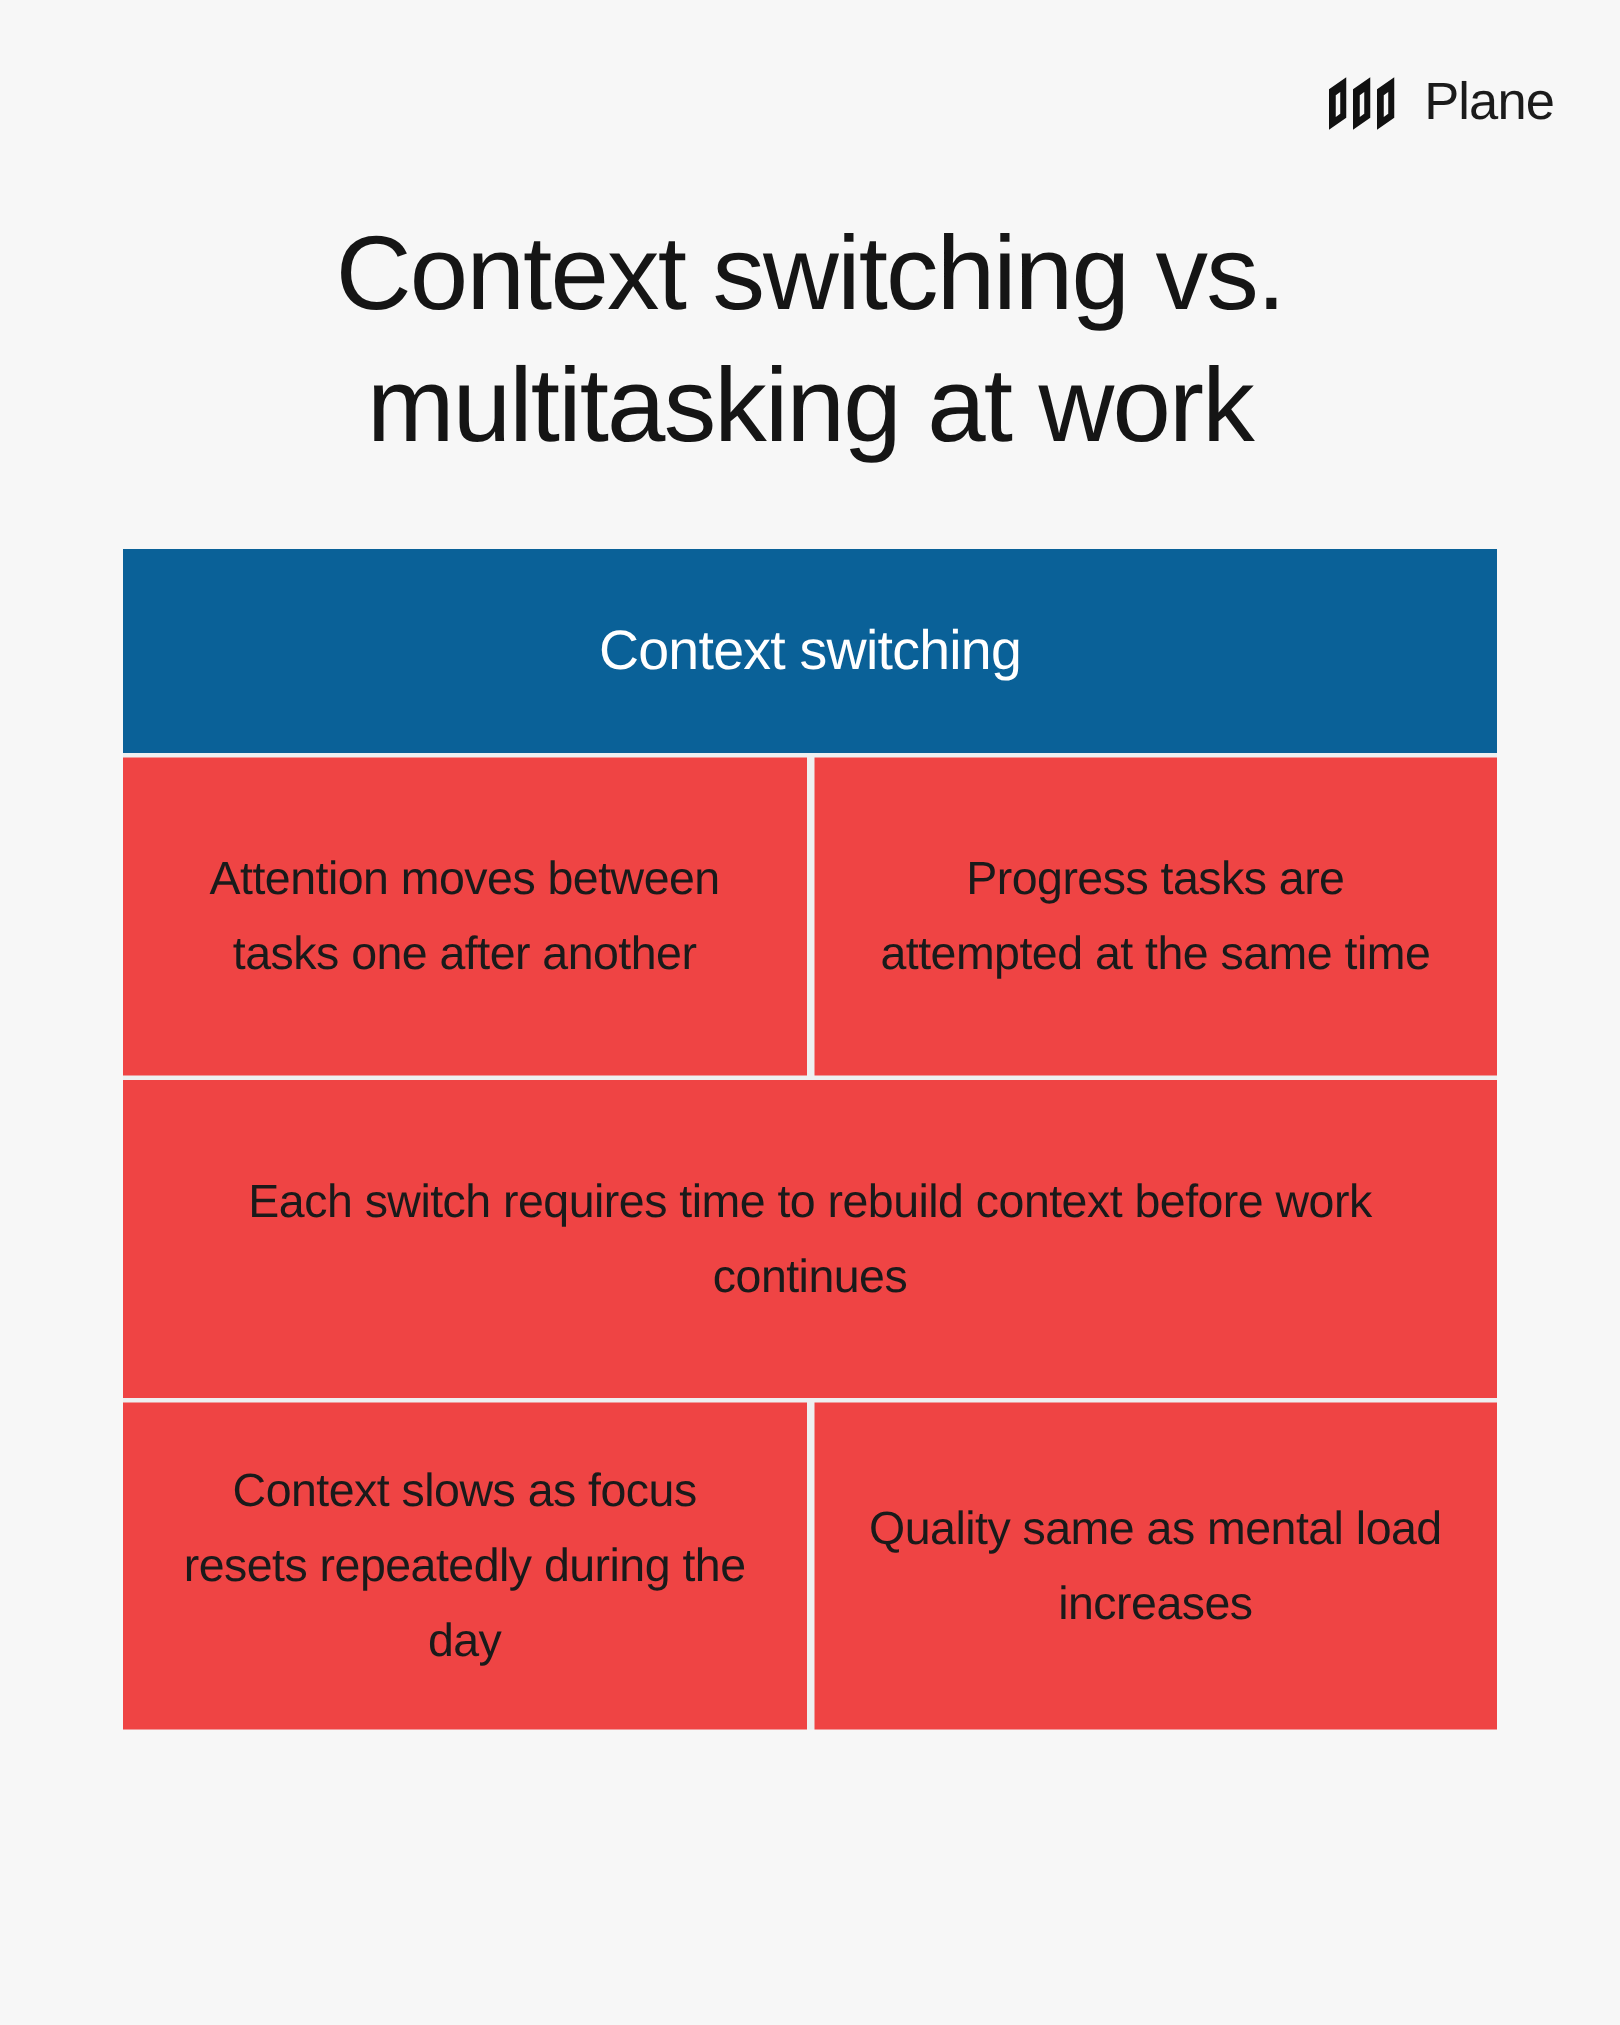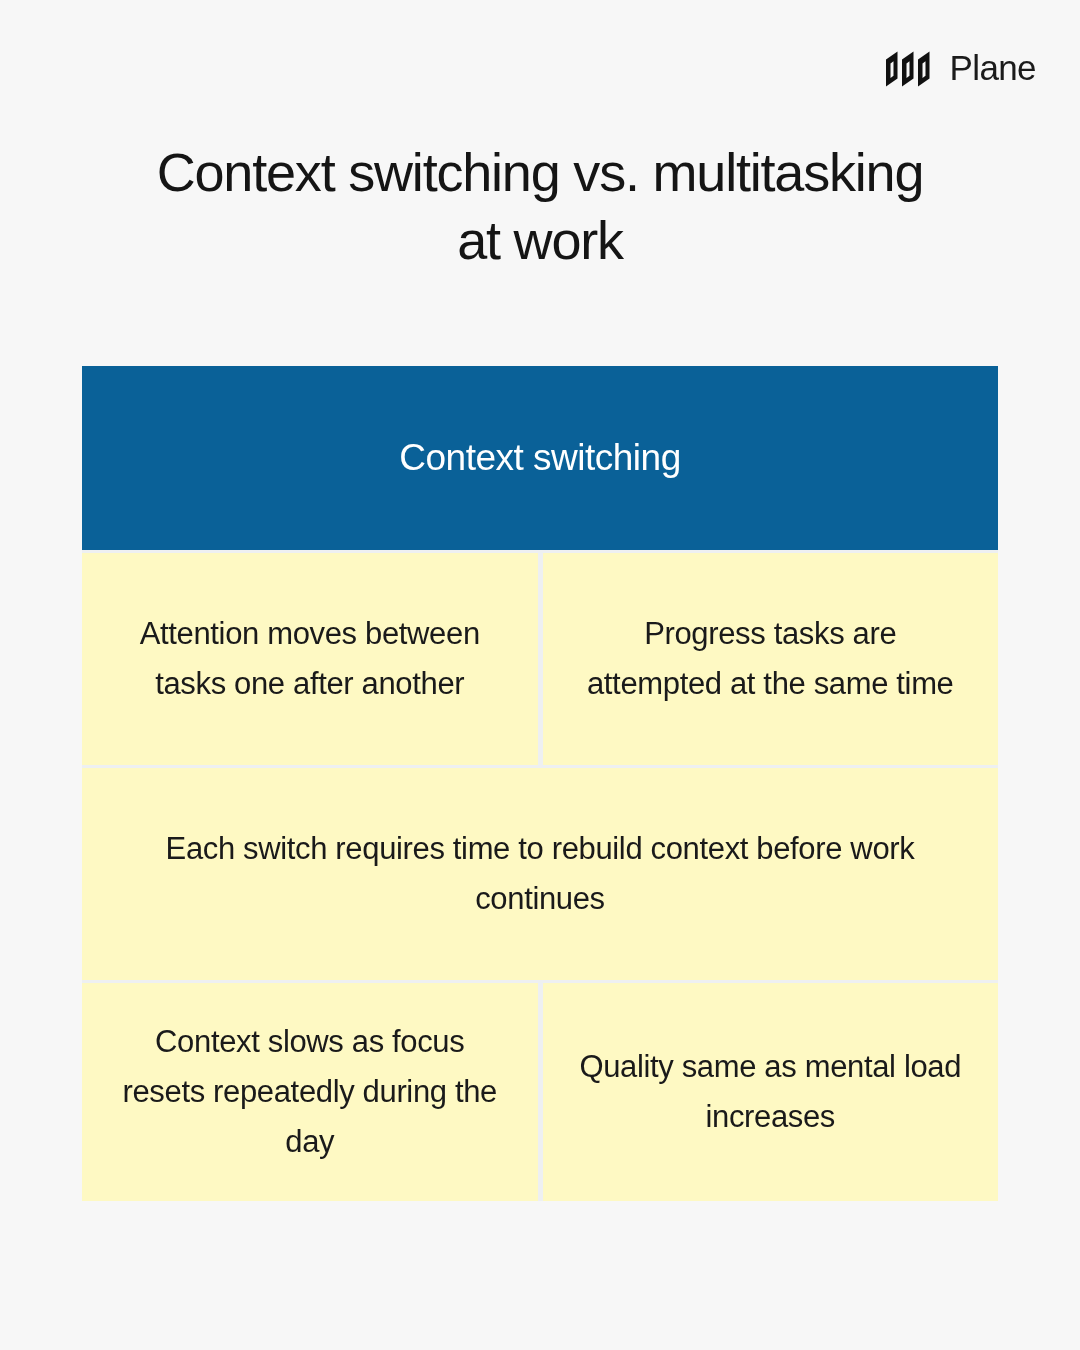--- a/index.html
+++ b/index.html
@@ -41,21 +41,21 @@
     line-height: 1;
   }
 
   
   .page-title {
     position: absolute;
     top: 138px;
     left: 0;
     right: 0;
     text-align: center;
-    font-size: 54px;
+    font-size: 70px;
     line-height: 1.26;
     font-weight: 400;
     letter-spacing: -1.2px;
     color: #151515;
     padding: 0 150px;
   }
 
   
   .comparison-table {
     position: absolute;
@@ -74,31 +74,31 @@
     column-gap: 5px;
   }
 
   .table-header-cell {
     flex: 1 1 0;
     background: #0a6198;
     color: #ffffff;
     font-size: 37px;
     font-weight: 400;
     letter-spacing: -0.5px;
-    height: 184px;
+    height: 136px;
     display: flex;
     align-items: center;
     justify-content: center;
     text-align: center;
     padding: 0 20px;
   }
 
   .table-cell {
     flex: 1 1 0;
-    background: #fef9c3;
+    background: #ef4444;
     color: #1a1a1a;
     font-size: 31px;
     line-height: 1.62;
     font-weight: 400;
     letter-spacing: -0.35px;
     min-height: 212px;
     display: flex;
     align-items: center;
     justify-content: center;
     text-align: center;

